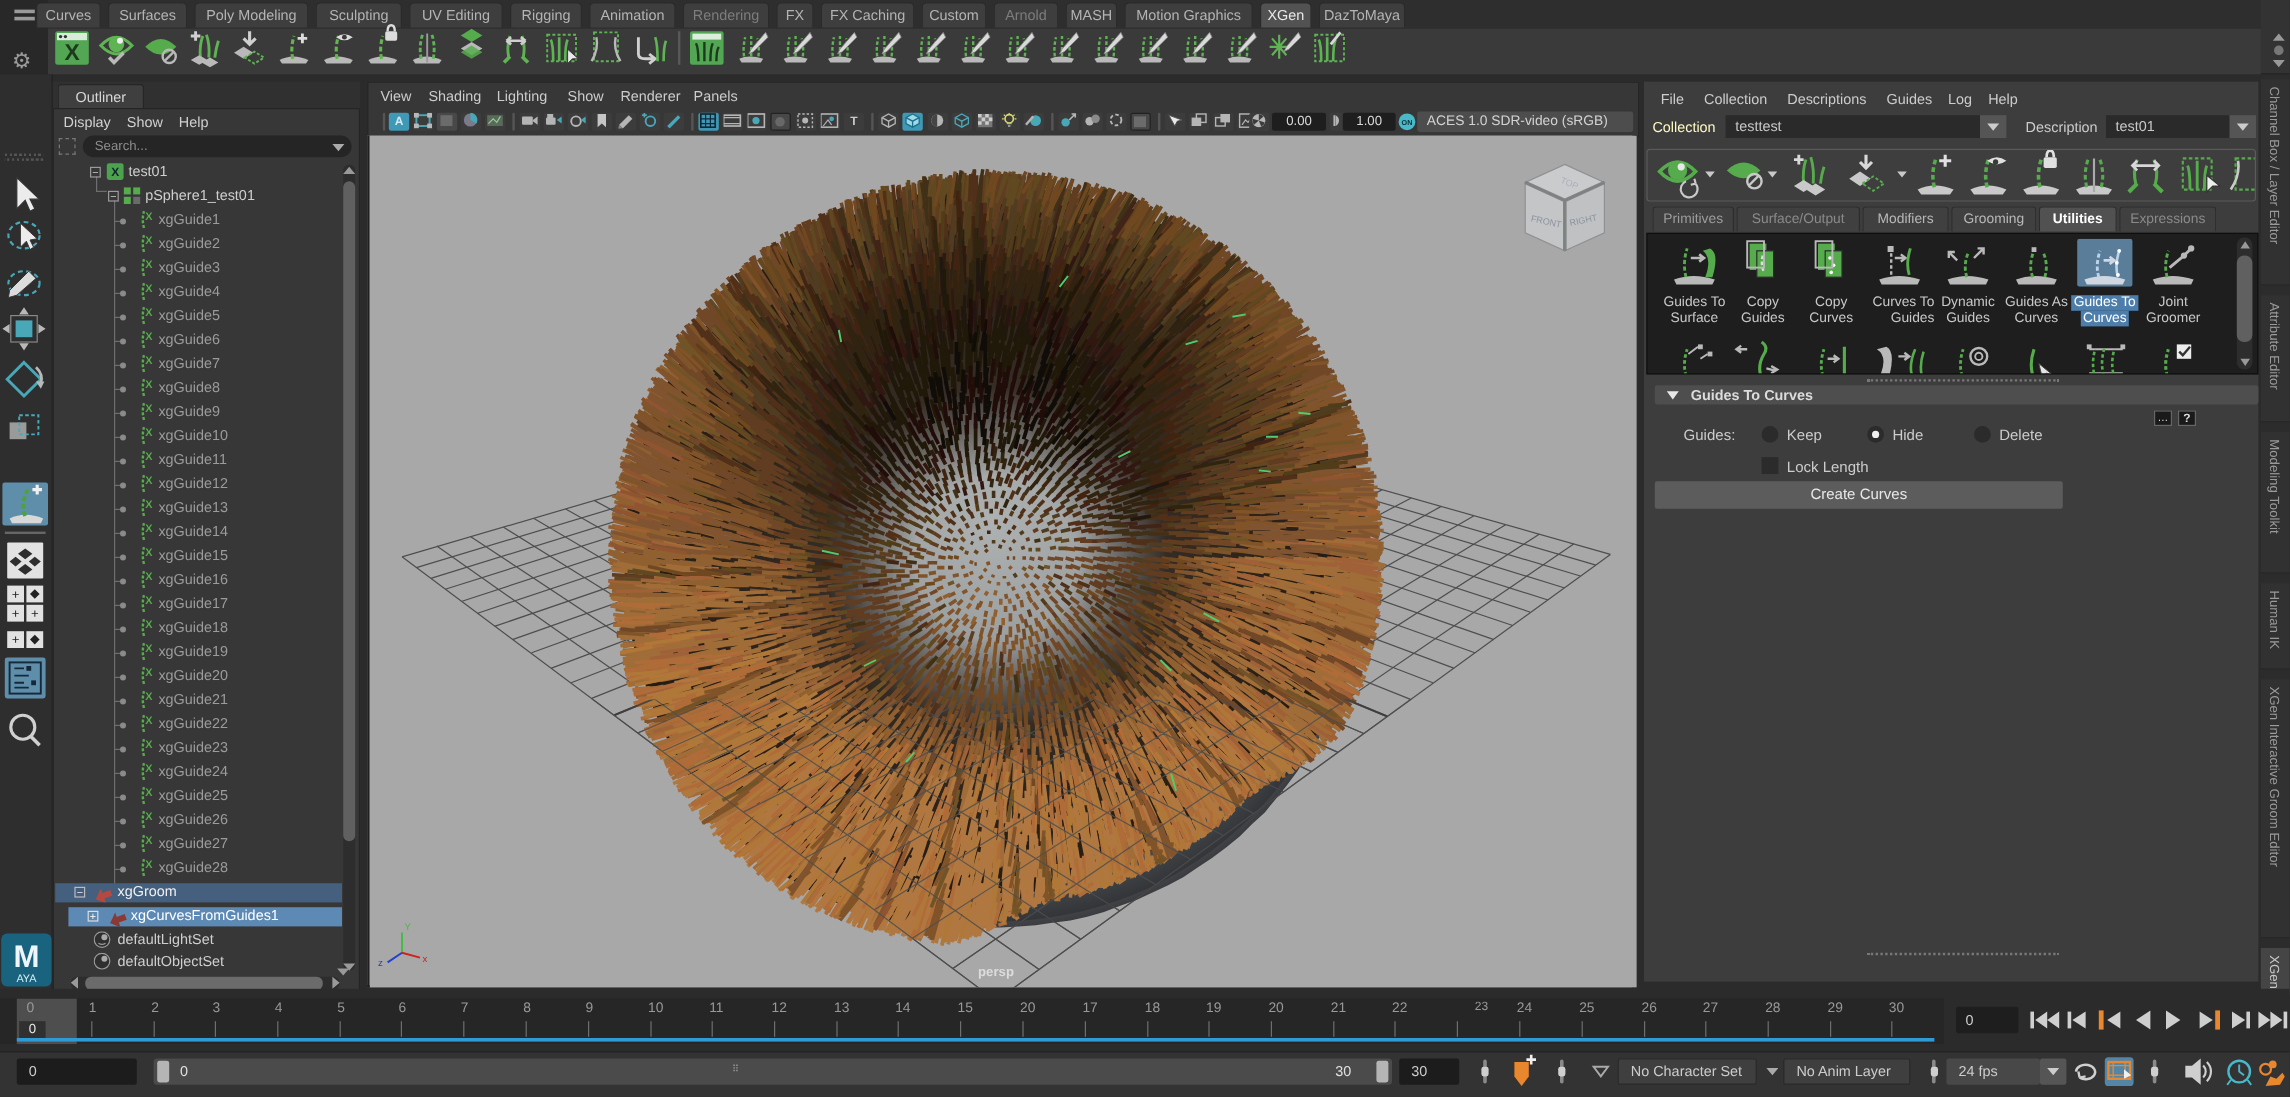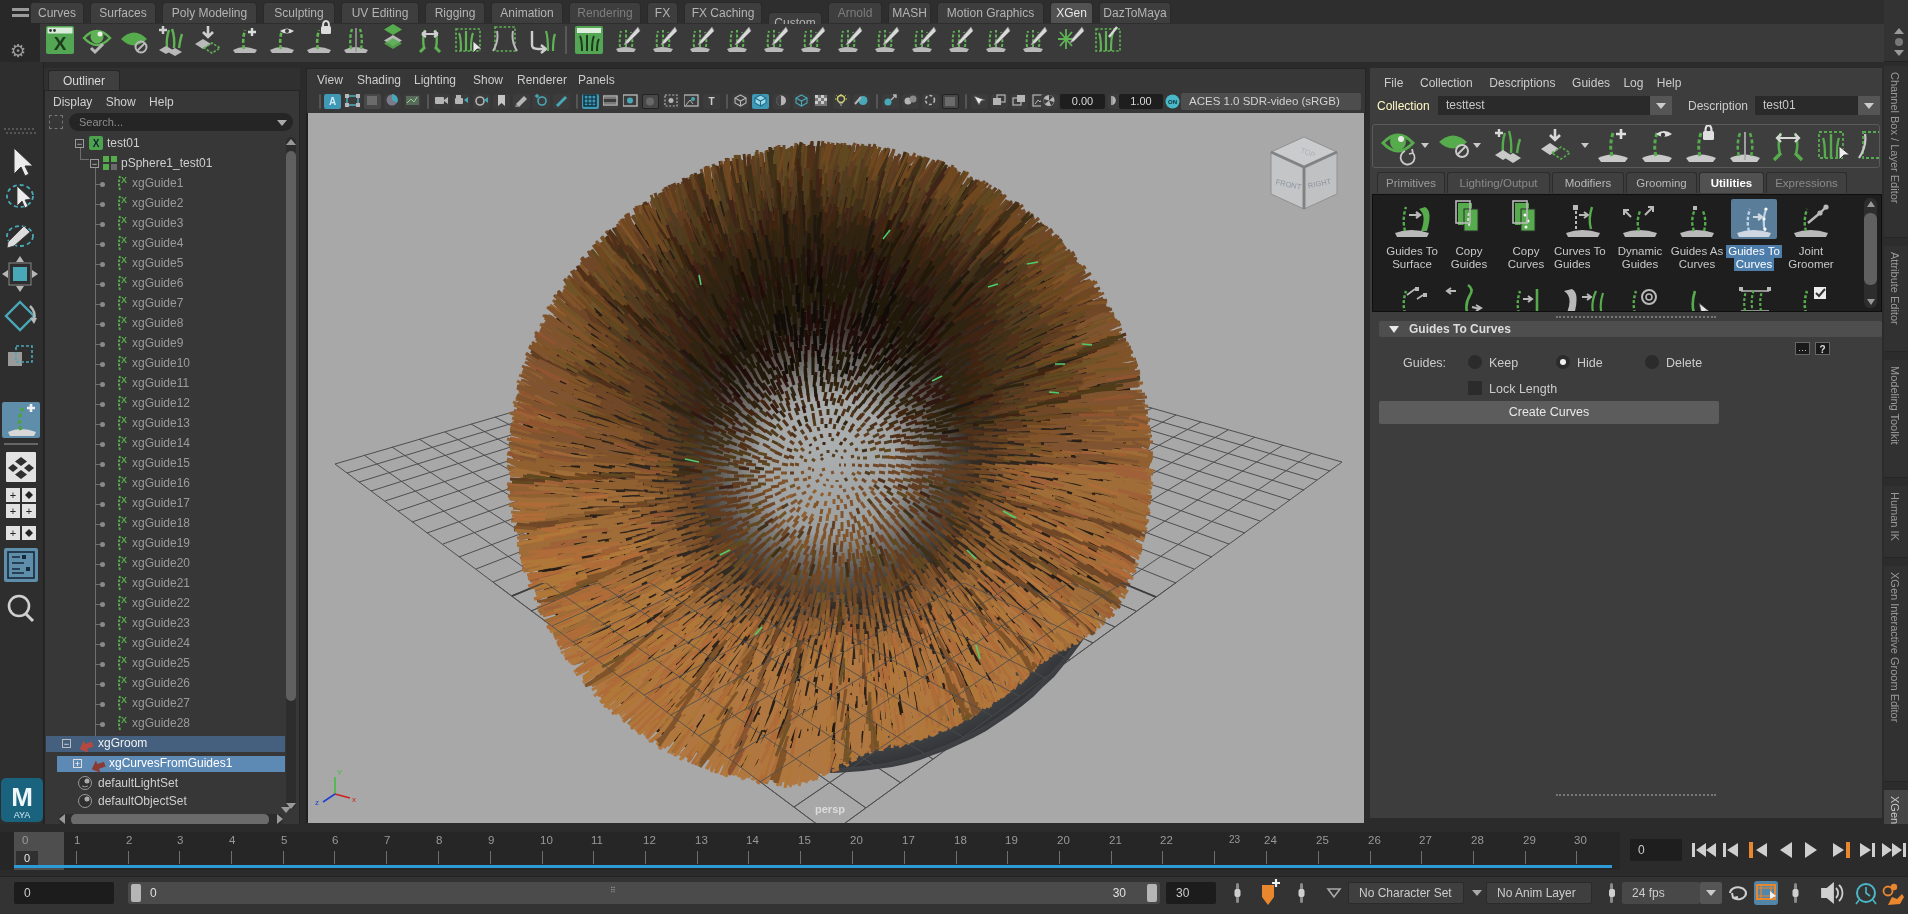--- a/index.html
+++ b/index.html
@@ -15,21 +15,21 @@
   <div style="position:absolute;left:30px;top:2px;width:54px;height:21px;background:#3e3e3e;border-radius:4px 4px 0 0;border:1px solid #2a2a2a;border-bottom:none;color:#b4b4b4;font-size:12px;text-align:center;line-height:21px;">Curves</div>
     <div style="position:absolute;left:90px;top:2px;width:66px;height:21px;background:#3e3e3e;border-radius:4px 4px 0 0;border:1px solid #2a2a2a;border-bottom:none;color:#b4b4b4;font-size:12px;text-align:center;line-height:21px;">Surfaces</div>
     <div style="position:absolute;left:162px;top:2px;width:95px;height:21px;background:#3e3e3e;border-radius:4px 4px 0 0;border:1px solid #2a2a2a;border-bottom:none;color:#b4b4b4;font-size:12px;text-align:center;line-height:21px;">Poly Modeling</div>
     <div style="position:absolute;left:263px;top:2px;width:72px;height:21px;background:#3e3e3e;border-radius:4px 4px 0 0;border:1px solid #2a2a2a;border-bottom:none;color:#b4b4b4;font-size:12px;text-align:center;line-height:21px;">Sculpting</div>
     <div style="position:absolute;left:341px;top:2px;width:78px;height:21px;background:#3e3e3e;border-radius:4px 4px 0 0;border:1px solid #2a2a2a;border-bottom:none;color:#b4b4b4;font-size:12px;text-align:center;line-height:21px;">UV Editing</div>
     <div style="position:absolute;left:425px;top:2px;width:60px;height:21px;background:#3e3e3e;border-radius:4px 4px 0 0;border:1px solid #2a2a2a;border-bottom:none;color:#b4b4b4;font-size:12px;text-align:center;line-height:21px;">Rigging</div>
     <div style="position:absolute;left:491px;top:2px;width:72px;height:21px;background:#3e3e3e;border-radius:4px 4px 0 0;border:1px solid #2a2a2a;border-bottom:none;color:#b4b4b4;font-size:12px;text-align:center;line-height:21px;">Animation</div>
     <div style="position:absolute;left:569px;top:2px;width:72px;height:21px;background:#3e3e3e;border-radius:4px 4px 0 0;border:1px solid #2a2a2a;border-bottom:none;color:#7d7d7d;font-size:12px;text-align:center;line-height:21px;">Rendering</div>
     <div style="position:absolute;left:647px;top:2px;width:31px;height:21px;background:#3e3e3e;border-radius:4px 4px 0 0;border:1px solid #2a2a2a;border-bottom:none;color:#b4b4b4;font-size:12px;text-align:center;line-height:21px;">FX</div>
     <div style="position:absolute;left:684px;top:2px;width:78px;height:21px;background:#3e3e3e;border-radius:4px 4px 0 0;border:1px solid #2a2a2a;border-bottom:none;color:#b4b4b4;font-size:12px;text-align:center;line-height:21px;">FX Caching</div>
-    <div style="position:absolute;left:768px;top:12px;width:54px;height:21px;background:#3e3e3e;border-radius:4px 4px 0 0;border:1px solid #2a2a2a;border-bottom:none;color:#b4b4b4;font-size:12px;text-align:center;line-height:21px;">Custom</div>
+    <div style="position:absolute;left:768px;top:2px;width:54px;height:21px;background:#3e3e3e;border-radius:4px 4px 0 0;border:1px solid #2a2a2a;border-bottom:none;color:#b4b4b4;font-size:12px;text-align:center;line-height:21px;">Custom</div>
     <div style="position:absolute;left:828px;top:2px;width:54px;height:21px;background:#3e3e3e;border-radius:4px 4px 0 0;border:1px solid #2a2a2a;border-bottom:none;color:#7d7d7d;font-size:12px;text-align:center;line-height:21px;">Arnold</div>
     <div style="position:absolute;left:888px;top:2px;width:43px;height:21px;background:#3e3e3e;border-radius:4px 4px 0 0;border:1px solid #2a2a2a;border-bottom:none;color:#b4b4b4;font-size:12px;text-align:center;line-height:21px;">MASH</div>
     <div style="position:absolute;left:937px;top:2px;width:107px;height:21px;background:#3e3e3e;border-radius:4px 4px 0 0;border:1px solid #2a2a2a;border-bottom:none;color:#b4b4b4;font-size:12px;text-align:center;line-height:21px;">Motion Graphics</div>
     <div style="position:absolute;left:1050px;top:2px;width:43px;height:21px;background:#525252;border-radius:4px 4px 0 0;border:1px solid #2a2a2a;border-bottom:none;color:#e8e8e8;font-size:12px;text-align:center;line-height:21px;">XGen</div>
     <div style="position:absolute;left:1099px;top:2px;width:72px;height:21px;background:#3e3e3e;border-radius:4px 4px 0 0;border:1px solid #2a2a2a;border-bottom:none;color:#b4b4b4;font-size:12px;text-align:center;line-height:21px;">DazToMaya</div>
   <div style="position:absolute;left:40px;top:24px;right:24px;height:38px;background:#3a3a3a"></div>
   <svg width="1180" height="62" style="position:absolute;left:0;top:0">
       <defs>
       <g id="sp">
           <path d="M3 25 Q14 19 27 25 L25 28 L5 28 Z" fill="#b9b9b9"></path>
@@ -964,21 +964,21 @@
           <path d="M8 28 Q8 12 6 8 M14 28 L14 4 M20 28 Q20 12 22 8" stroke="#56ab4c" stroke-width="2.4" fill="none"></path>
           <path d="M22 16 v14 l5 -5 h6Z" fill="#ededed" stroke="#333" stroke-width="1"></path>
         </g>
         <g transform="translate(486,5)">
           <rect x="4" y="2" width="20" height="26" fill="none" stroke="#56ab4c" stroke-width="1.8" stroke-dasharray="3 2"></rect>
           <path d="M0 28 Q8 16 6 4 M28 28 Q20 16 22 4" stroke="#c9c9c9" stroke-width="2.2" fill="none"></path>
         </g>
       </svg></div>
     <div style="position:absolute;left:0;top:104px;width:512px;height:22px">
       <div style="position:absolute;left:7px;top:0;width:68px;height:21px;background:#404040;border:1px solid #2c2c2c;border-bottom:none;border-radius:3px 3px 0 0;color:#9c9c9c;font-weight:normal;font-size:11.5px;text-align:center;line-height:21px">Primitives</div>
-      <div style="position:absolute;left:77px;top:0;width:103px;height:21px;background:#404040;border:1px solid #2c2c2c;border-bottom:none;border-radius:3px 3px 0 0;color:#8a8a8a;font-weight:normal;font-size:11.5px;text-align:center;line-height:21px">Lighting/Output</div>
+      <div style="position:absolute;left:77px;top:0;width:103px;height:21px;background:#404040;border:1px solid #2c2c2c;border-bottom:none;border-radius:3px 3px 0 0;color:#8a8a8a;font-weight:normal;font-size:11.5px;text-align:center;line-height:21px">Surface/Output</div>
       <div style="position:absolute;left:182px;top:0;width:72px;height:21px;background:#404040;border:1px solid #2c2c2c;border-bottom:none;border-radius:3px 3px 0 0;color:#b8b8b8;font-weight:normal;font-size:11.5px;text-align:center;line-height:21px">Modifiers</div>
       <div style="position:absolute;left:256px;top:0;width:71px;height:21px;background:#404040;border:1px solid #2c2c2c;border-bottom:none;border-radius:3px 3px 0 0;color:#b8b8b8;font-weight:normal;font-size:11.5px;text-align:center;line-height:21px">Grooming</div>
       <div style="position:absolute;left:329px;top:0;width:65px;height:21px;background:#515151;border:1px solid #2c2c2c;border-bottom:none;border-radius:3px 3px 0 0;color:#ffffff;font-weight:bold;font-size:11.5px;text-align:center;line-height:21px">Utilities</div>
       <div style="position:absolute;left:396px;top:0;width:81px;height:21px;background:#404040;border:1px solid #2c2c2c;border-bottom:none;border-radius:3px 3px 0 0;color:#8a8a8a;font-weight:normal;font-size:11.5px;text-align:center;line-height:21px">Expressions</div>
     </div>
     <div style="position:absolute;left:2px;top:126px;width:510px;height:118px;background:#1e1e1e;border:1px solid #0f0f0f;overflow:hidden">
       <div style="position:absolute;left:8px;top:4px;width:62px;text-align:center">
       <svg width="62" height="40">
           <path d="M14 34 Q30 28 48 34 L46 38 L16 38Z" fill="#b9b9b9"></path>
           <path d="M24 32 Q21 20 25 8" stroke="#56ab4c" stroke-width="2.4" fill="none" stroke-dasharray="3.5 2"></path>
@@ -1000,21 +1000,21 @@
       <svg width="62" height="40">
           <rect x="20" y="4" width="14" height="22" fill="#56ab4c"></rect>
           <rect x="26" y="10" width="14" height="22" fill="#56ab4c" stroke="#2c2c2c" stroke-width="1"></rect>
           <circle cx="30" cy="16" r="1.5" fill="#fff"></circle>
           <circle cx="33" cy="22" r="1.5" fill="#fff"></circle>
           <circle cx="31" cy="28" r="1.5" fill="#fff"></circle>
           <rect x="18" y="2" width="14" height="22" fill="none" stroke="#b9b9b9" stroke-width="1.6"></rect>
         </svg>
       <div style="font-size:11.5px;margin-top:2px;line-height:13px"><div style="color:#c8c8c8;padding:0 2px;display:inline-block;line-height:13px">Copy</div><br><div style="color:#c8c8c8;padding:0 2px;display:inline-block;line-height:13px">Curves</div><br></div>
     </div>
-      <div style="position:absolute;left:179px;top:4px;width:62px;text-align:left">
+      <div style="position:absolute;left:179px;top:4px;width:62px;text-align:right">
       <svg width="62" height="40">
           <path d="M14 34 Q30 28 48 34 L46 38 L16 38Z" fill="#b9b9b9"></path>
           <path d="M24 30 L24 8" stroke="#b9b9b9" stroke-width="2" stroke-dasharray="3 2"></path>
           <rect x="21" y="6" width="5" height="5" fill="#b9b9b9"></rect>
           <path d="M27 16 h8 m-3 -3 l4 3 l-4 3" stroke="#b9b9b9" stroke-width="2" fill="none"></path>
           <path d="M39 30 Q36 20 40 8" stroke="#56ab4c" stroke-width="2.4" fill="none"></path>
         </svg>
       <div style="font-size:11.5px;margin-top:2px;line-height:13px"><div style="color:#c8c8c8;padding:0 2px;display:inline-block;line-height:13px">Curves To</div><br><div style="color:#c8c8c8;padding:0 2px;display:inline-block;line-height:13px">Guides</div><br></div>
     </div>
       <div style="position:absolute;left:236px;top:4px;width:62px;text-align:center">

